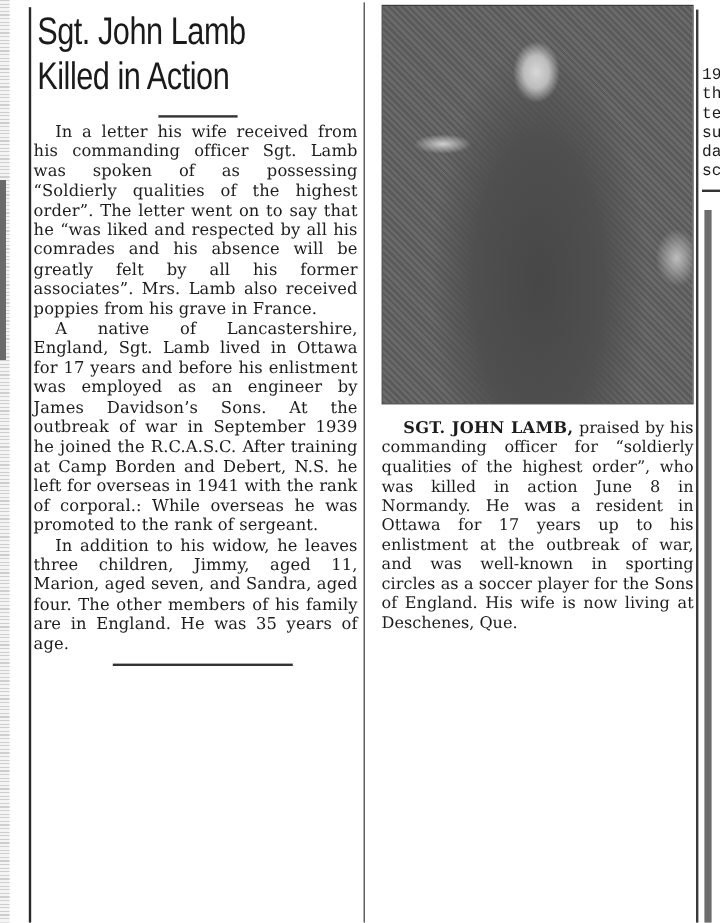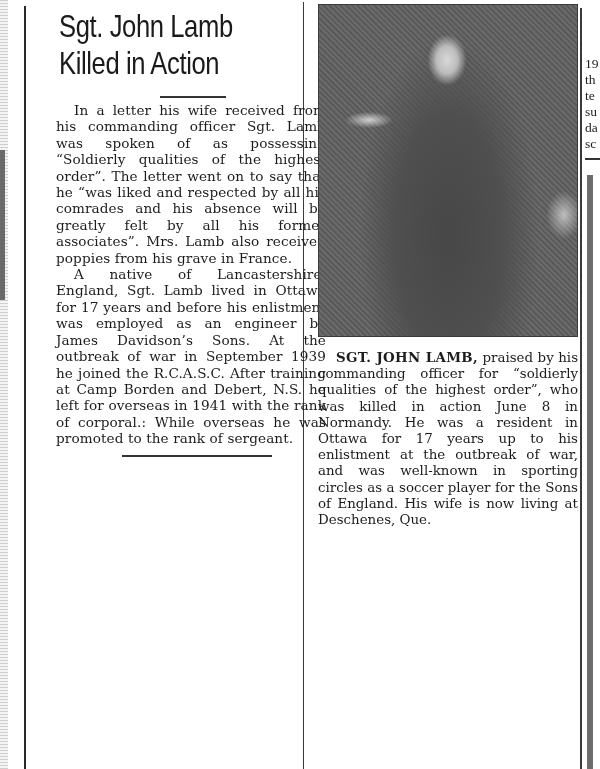--- a/index.html
+++ b/index.html
@@ -13,21 +13,21 @@
     .left-strip .dark {
       position: absolute; left: 0; top: 150px; width: 5px; height: 150px; background: #6a6a6a;
     }
     .rule-v { position: absolute; background: #2a2a2a; }
     .rule-left  { left: 24px; top: 6px; width: 2px; height: 763px; }
     .rule-mid   { left: 303px; top: 2px; width: 1px; height: 767px; background: #3a3a3a; }
     .rule-right { left: 580px; top: 8px; width: 2px; height: 761px; background: #3a3a3a; }
     .rule-far   { left: 587px; top: 175px; width: 6px; height: 594px; background: #6d6d6d; }
 
     .article-col {
-      position: absolute; left: 28px; top: 0; width: 272px; height: 769px; margin-left: 28px;
+      position: absolute; left: 28px; top: 0; width: 272px; height: 769px;
     }
     .headline {
       font-family: "Liberation Sans", sans-serif;
       font-stretch: condensed;
       font-size: 32px; line-height: 37px; font-weight: normal;
       letter-spacing: -0.5px;
       margin: 8px 0 0 3px;
       transform: scaleX(0.80); transform-origin: left top;
       color: #1a1a1a;
     }
@@ -54,21 +54,21 @@
     }
     .caption {
       position: absolute; left: 12px; top: 349px; width: 260px;
       font-family: "DejaVu Serif", serif;
       font-size: 13.4px; line-height: 16.2px; text-align: justify; text-indent: 18px;
     }
     .caption .lead { font-weight: bold; letter-spacing: 0.3px; margin-top: 20px; }
 
     .next-frag {
       position: absolute; left: 585px; top: 56px; width: 15px; overflow: hidden;
-      font-family: Liberation Serif, serif; font-size: 13.5px; line-height: 16px; white-space: nowrap;
+      font-family: Liberation Mono, monospace; font-size: 13.5px; line-height: 16px; white-space: nowrap;
     }
     .next-frag span { display: block; }
     .frag-rule { position: absolute; left: 585px; top: 158px; width: 15px; height: 2px; background: #333; }
   </style>
 </head>
 <body>
 
 <div class="left-strip">
     <div class="dark"></div>
   </div>
@@ -79,20 +79,21 @@
 
 <div class="article-col">
   <h1 class="headline">
     <span>Sgt. John Lamb</span><br>
     <span>Killed in Action</span>
   </h1>
   <div class="head-rule"></div>
   <div class="body-text">
     <p>In a letter his wife received from his commanding officer Sgt. Lamb was spoken of as possessing “Soldierly qualities of the highest order”. The letter went on to say that he “was liked and respected by all his comrades and his absence will be greatly felt by all his former associates”. Mrs. Lamb also received poppies from his grave in France.</p>
     <p>A native of Lancastershire, England, Sgt. Lamb lived in Ottawa for 17 years and before his enlistment was employed as an engineer by James Davidson’s Sons. At the outbreak of war in September 1939 he joined the R.C.A.S.C. After training at Camp Borden and Debert, N.S. he left for overseas in 1941 with the rank of corporal.: While overseas he was promoted to the rank of sergeant.</p>
+    <p>In addition to his widow, he leaves three children, Jimmy, aged 11, Marion, aged seven, and Sandra, aged four. The other members of his family are in England. He was 35 years of age.</p>
   </div>
   <div class="end-rule"></div>
 </div>
 
 <div class="photo-col">
   <div class="photo" title="portrait of Sgt. John Lamb in uniform"></div>
   <div class="caption"><span class="lead">SGT. JOHN LAMB,</span><span> praised by his commanding officer for “soldierly qualities of the highest order”, who was killed in action June 8 in Normandy. He was a resident in Ottawa for 17 years up to his enlistment at the outbreak of war, and was well-known in sporting circles as a soccer player for the Sons of England. His wife is now living at Deschenes, Que.</span></div>
 </div>
 
 <div class="next-frag">

